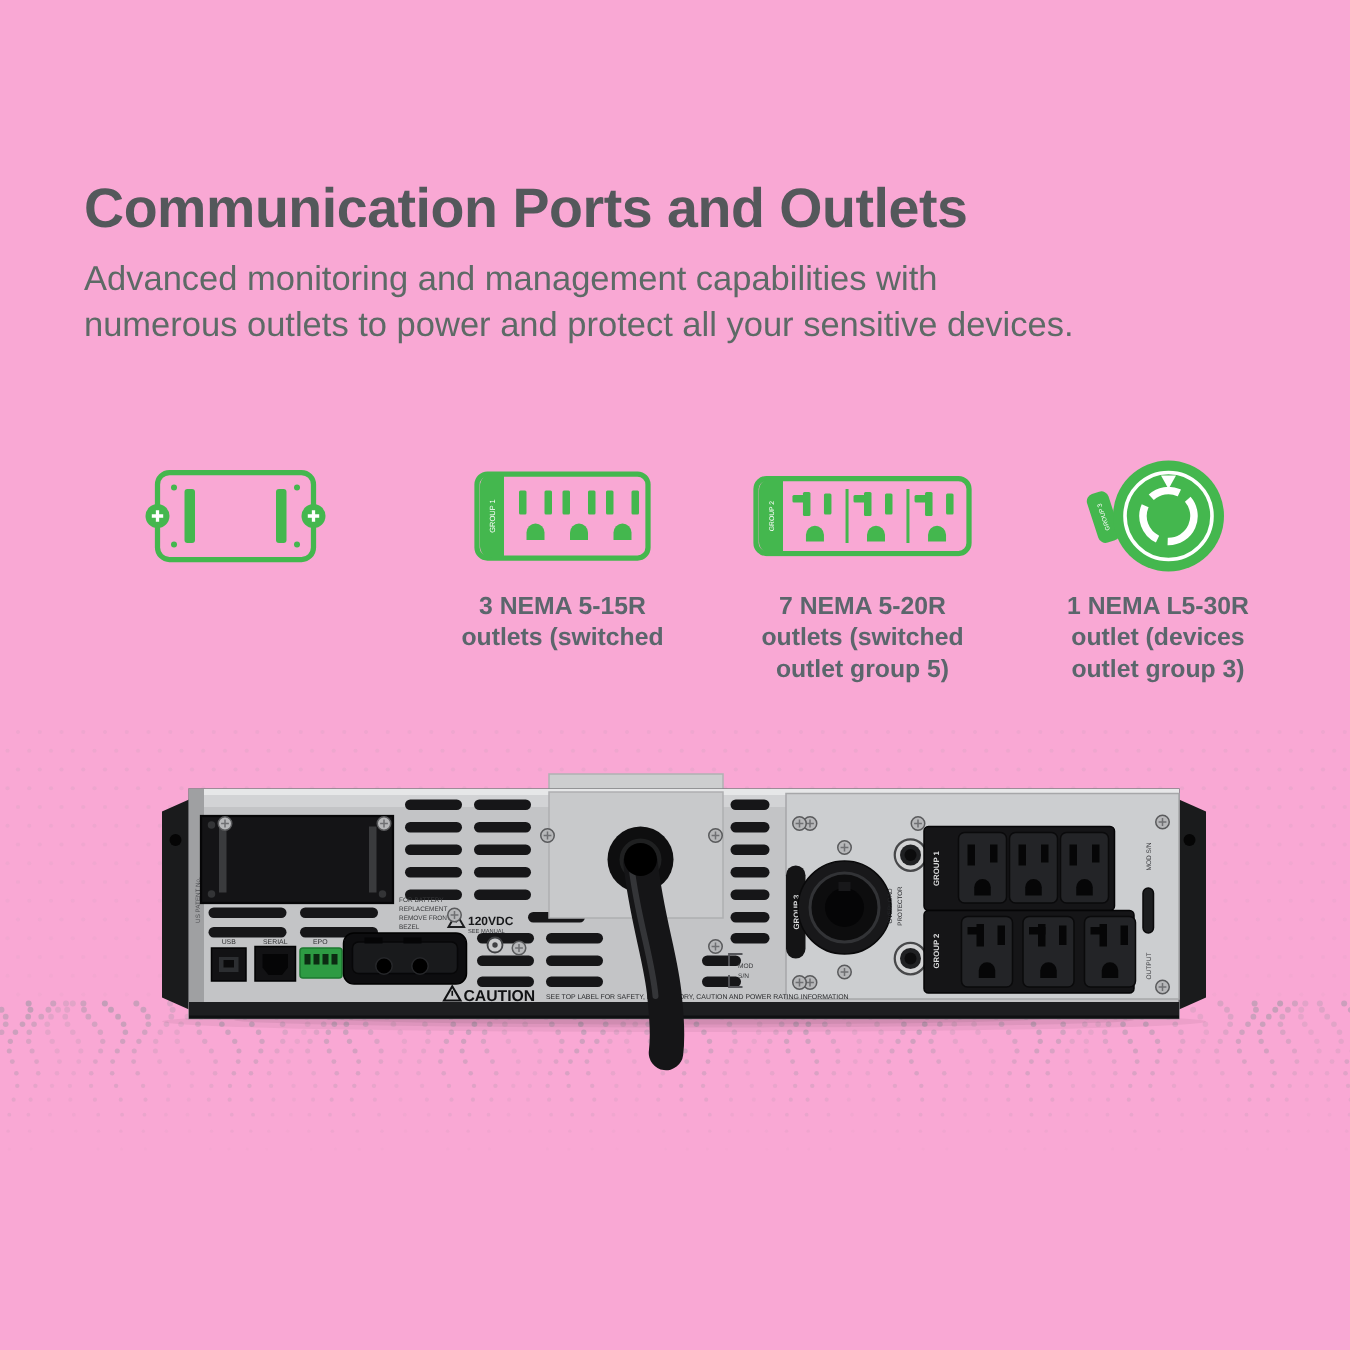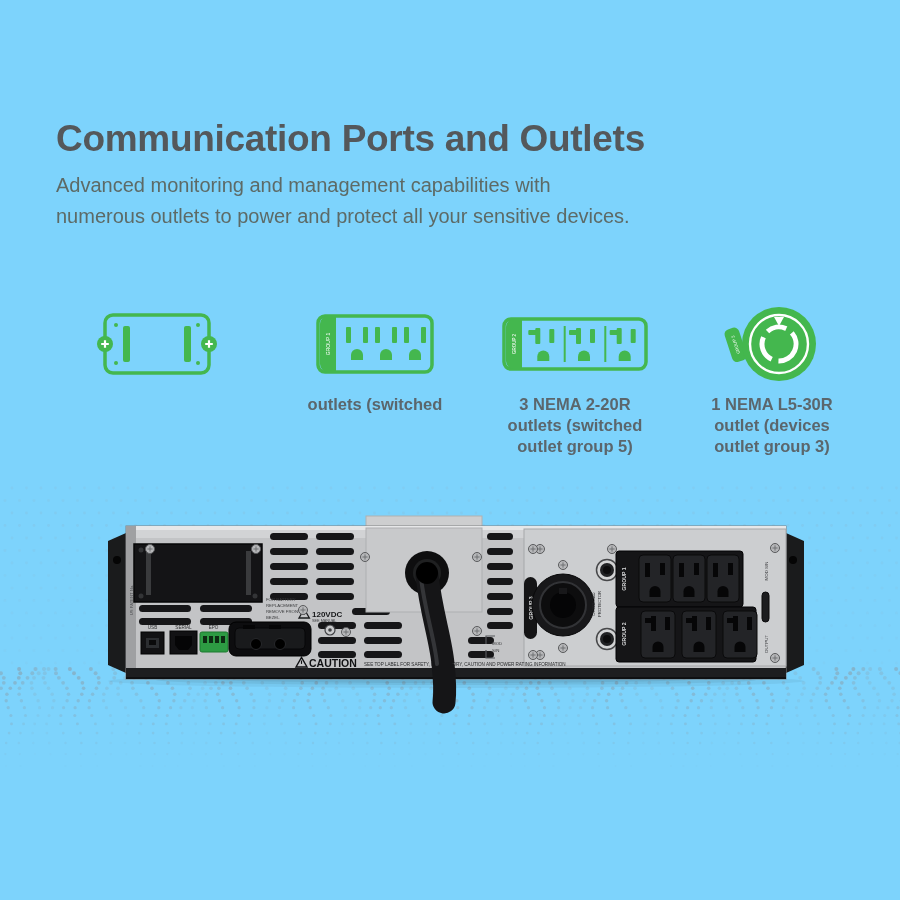--- a/index.html
+++ b/index.html
@@ -1,20 +1,20 @@
 <!DOCTYPE html>
 <html><head>
 <meta charset="utf-8">
 <style>
   html,body{margin:0;padding:0;background:#fff;}
-  .canvas{position:relative;width:900px;height:900px;background:#7dd3fc;overflow:hidden;
+  .canvas{position:relative;width:900px;height:900px;background:#f9a8d4;overflow:hidden;
           font-family:"Liberation Sans",sans-serif;}
   .title{position:absolute;left:56px;top:118px;margin:0;font-size:37px;font-weight:bold;
          color:#54585b;letter-spacing:-0.3px;}
-  .subtitle{position:absolute;left:56px;top:170px;margin:0;font-size:20px;line-height:31px;
+  .subtitle{position:absolute;left:56px;top:170px;margin:0;font-size:23px;line-height:31px;
             color:#5d6a66;}
   .feature{position:absolute;top:300px;width:212px;text-align:center;}
   .icon-box{height:88px;display:flex;align-items:center;justify-content:center;}
   .caption{margin-top:6px;font-size:16.5px;line-height:21px;font-weight:bold;color:#5b666c;}
   .f1{left:51px}.f2{left:269px}.f3{left:469px}.f4{left:666px}
   #rear-svg{position:absolute;left:0;top:0;}
   svg text{font-family:"Liberation Sans",sans-serif;}
 </style>
 </head>
 <body>
@@ -58,20 +58,21 @@
           <rect x="59" y="13" width="5" height="16" rx="1"></rect>
             <rect x="76" y="13" width="5" height="16" rx="1"></rect>
           <path d="M64,46 v-5 a6,6 0 0 1 12,0 v5 z"></path>
           <rect x="88" y="13" width="5" height="16" rx="1"></rect>
             <rect x="105" y="13" width="5" height="16" rx="1"></rect>
           <path d="M93,46 v-5 a6,6 0 0 1 12,0 v5 z"></path>
         </g>
       </svg>
     </div>
     <div class="caption">
+      <div>3 NEMA 5-15R</div>
       <div>outlets (switched</div>
     </div>
   </div>
 
   <div class="feature f3">
     <div class="icon-box">
       <svg width="146" height="54" viewBox="0 0 146 54">
         <rect x="2" y="2" width="142" height="50" rx="7" fill="none" stroke="#44b74e" stroke-width="3.5"></rect>
         <path d="M12,2 h8 v50 h-8 a8,8 0 0 1 -8,-8 v-34 a8,8 0 0 1 8,-8 z" fill="#44b74e"></path>
         <text x="12.5" y="28.5" transform="rotate(-90 12.5 27)" text-anchor="middle" font-size="4.5" fill="#ffffff">GROUP 2</text>
@@ -87,21 +88,21 @@
           <rect x="88" y="12" width="5" height="14" rx="1"></rect>
             <path d="M76,44 v-4.5 a6,6 0 0 1 12,0 v4.5 z"></path>
           <rect x="107.7" y="13" width="11" height="5" rx="1"></rect>
             <rect x="114.7" y="11" width="5" height="16" rx="1"></rect>
           <rect x="128.7" y="12" width="5" height="14" rx="1"></rect>
             <path d="M116.7,44 v-4.5 a6,6 0 0 1 12,0 v4.5 z"></path>
         </g>
       </svg>
     </div>
     <div class="caption">
-      <div>3 NEMA 2-20R</div>
+      <div>7 NEMA 5-20R</div>
       <div>outlets (switched</div>
       <div>outlet group 5)</div>
     </div>
   </div>
 
   <div class="feature f4">
     <div class="icon-box">
       <svg width="100" height="84" viewBox="0 0 100 84">
         <g transform="rotate(-18 16 42)">
           <rect x="6" y="25" width="15" height="34" rx="5" fill="#44b74e"></rect>

